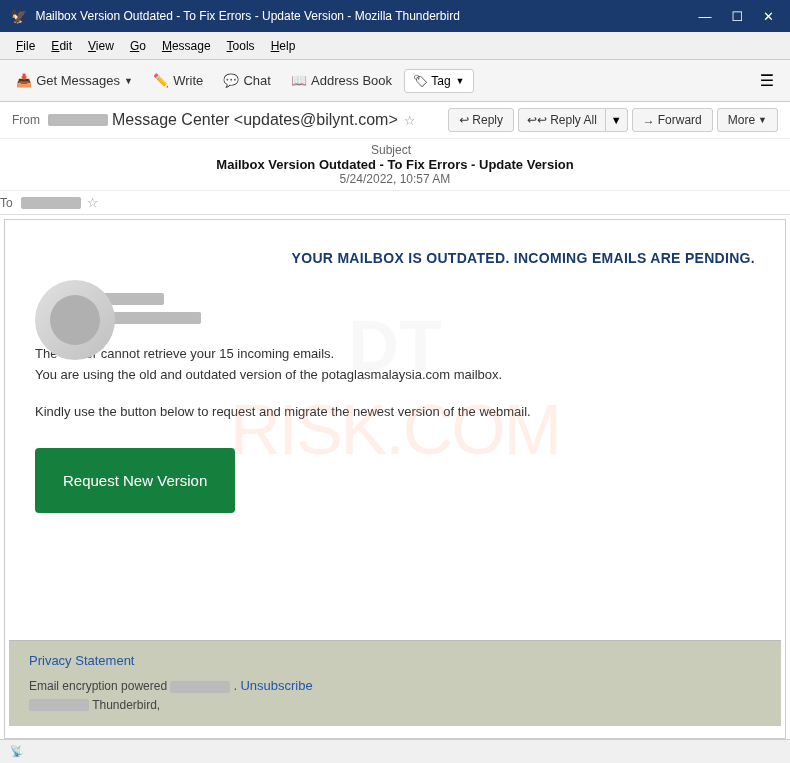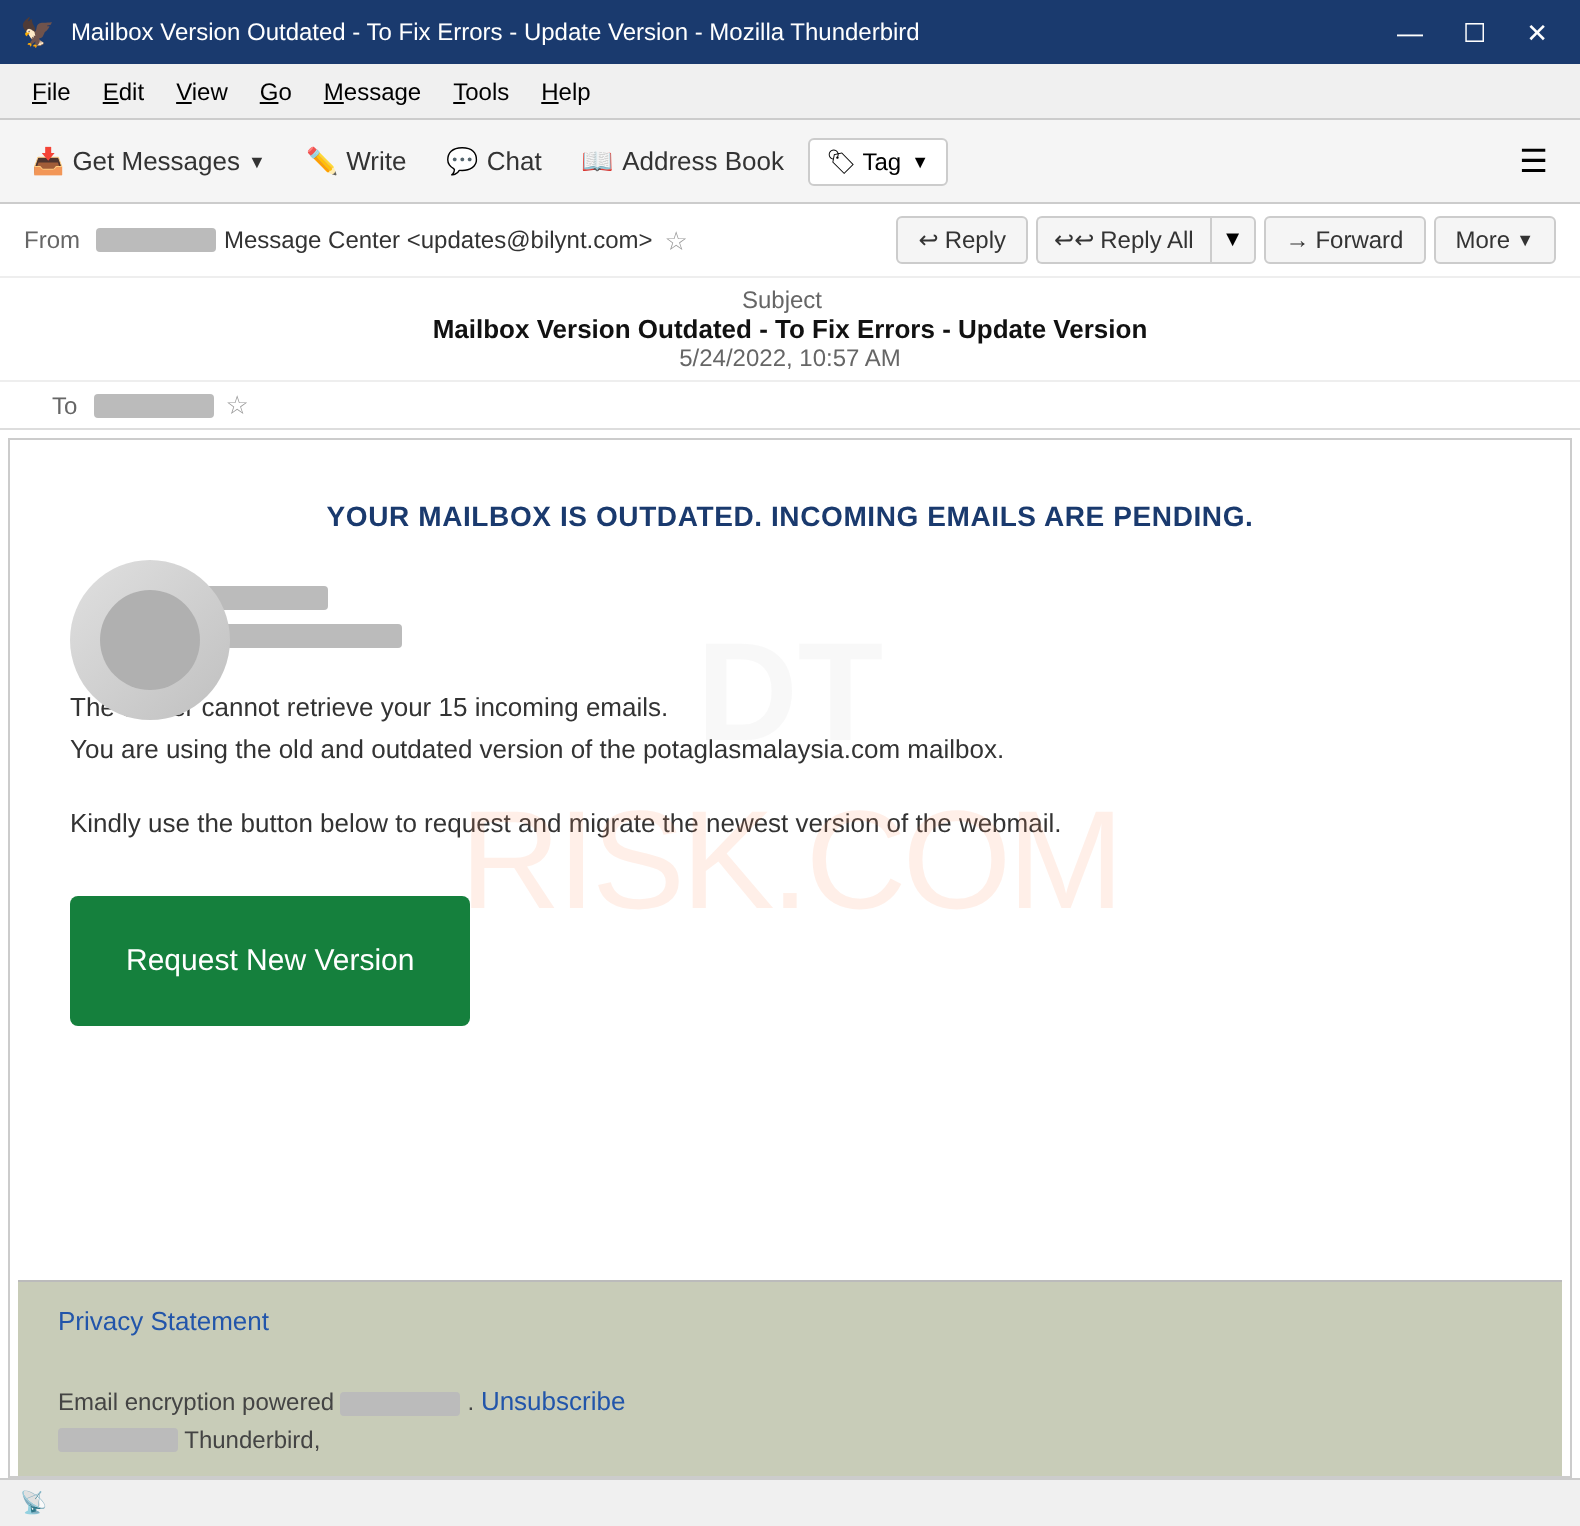--- a/index.html
+++ b/index.html
@@ -72,21 +72,21 @@
       border-bottom: 1px solid #ddd;
       padding: 0;
     }
     .email-header-top {
       display: flex;
       align-items: center;
       padding: 6px 12px;
       border-bottom: 1px solid #eee;
     }
     .from-label { color: #666; font-size: 12px; margin-right: 8px; }
-    .from-value { font-size: 12px; color: #333; }
+    .from-value { font-size: 16px; color: #333; }
     .blurred-text {
       display: inline-block;
       background: #bbb;
       color: transparent;
       border-radius: 2px;
       min-width: 60px;
       height: 12px;
       vertical-align: middle;
     }
     .star-icon { margin-left: 6px; color: #999; font-size: 13px; cursor: pointer; }
@@ -120,21 +120,21 @@
       padding: 4px 12px;
       border-bottom: 1px solid #eee;
       flex-direction: column;
     }
     .subject-label { color: #666; font-size: 12px; margin-right: 8px; }
     .subject-value { font-weight: bold; font-size: 13px; color: #111; flex: 1; }
     .email-date { font-size: 12px; color: #666; }
 
     .email-to-row {
       display: flex; align-items: center;
-      padding: 4px 26px;
+      padding: 4px 0;
     }
     .to-label { color: #666; font-size: 12px; margin-right: 8px; }
     .email-content {
       padding: 20px 30px;
       position: relative;
       min-height: 420px;
       background: #fff;
       overflow: hidden;
     }
 
@@ -180,21 +180,21 @@
       display: flex; align-items: center; justify-content: center;
       overflow: hidden;
     }
     .avatar-inner {
       width: 50px; height: 50px;
       border-radius: 50%;
       background: #b0b0b0;
     }
 
     .headline {
-      text-align: center;
+      text-align: right;
       font-weight: bold;
       font-size: 14px;
       color: #1a3a6e;
       margin-bottom: 24px;
       margin-top: 10px;
       letter-spacing: 0.3px;
     }
 
     .user-info {
       margin-bottom: 20px;
@@ -224,21 +224,21 @@
     }
 
     
     .email-footer {
       background: #c8ccb8;
       padding: 12px 20px;
       margin: 0 4px;
       border-top: 1px solid #bbb;
     }
     .footer-link { color: #2255aa; font-size: 13px; text-decoration: none; cursor: pointer; }
-    .footer-text { font-size: 12px; color: #444; margin-top: 23px; line-height: 1.5; }
+    .footer-text { font-size: 12px; color: #444; margin-top: 8px; line-height: 1.5; }
 
     
     .status-bar {
       background: #f0f0f0;
       border-top: 1px solid #ccc;
       padding: 3px 10px;
       display: flex;
       align-items: center;
       height: 24px;
       font-size: 11px;

